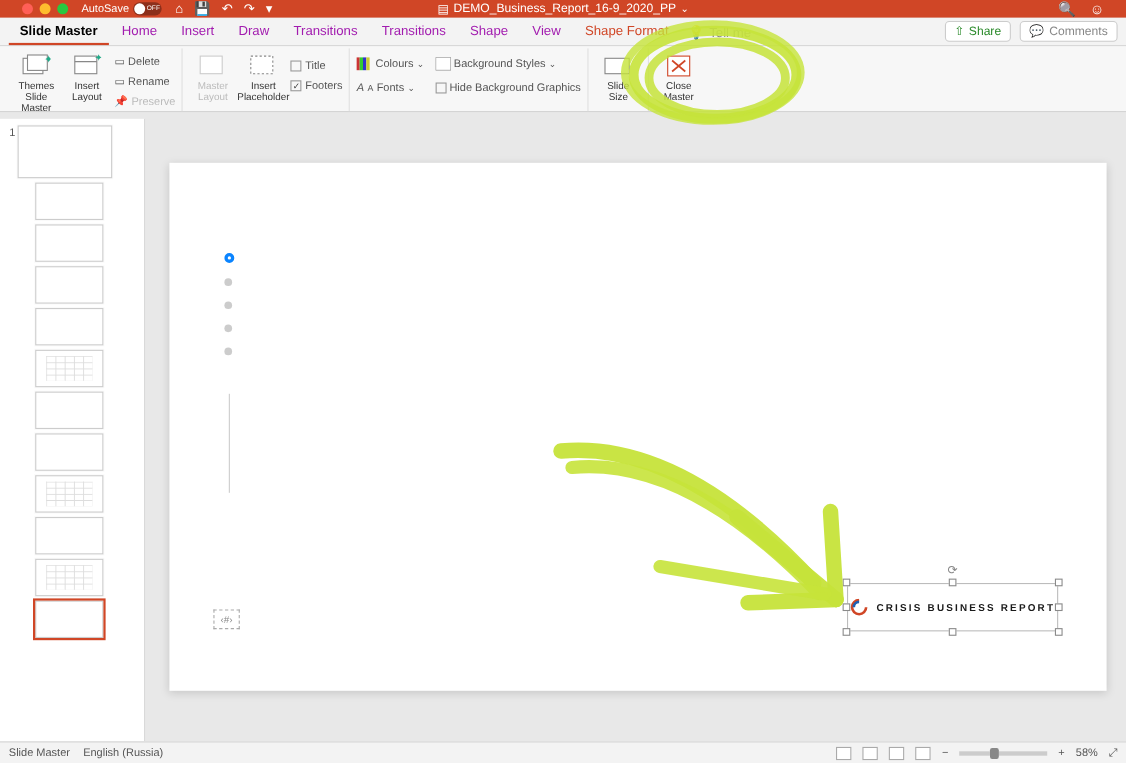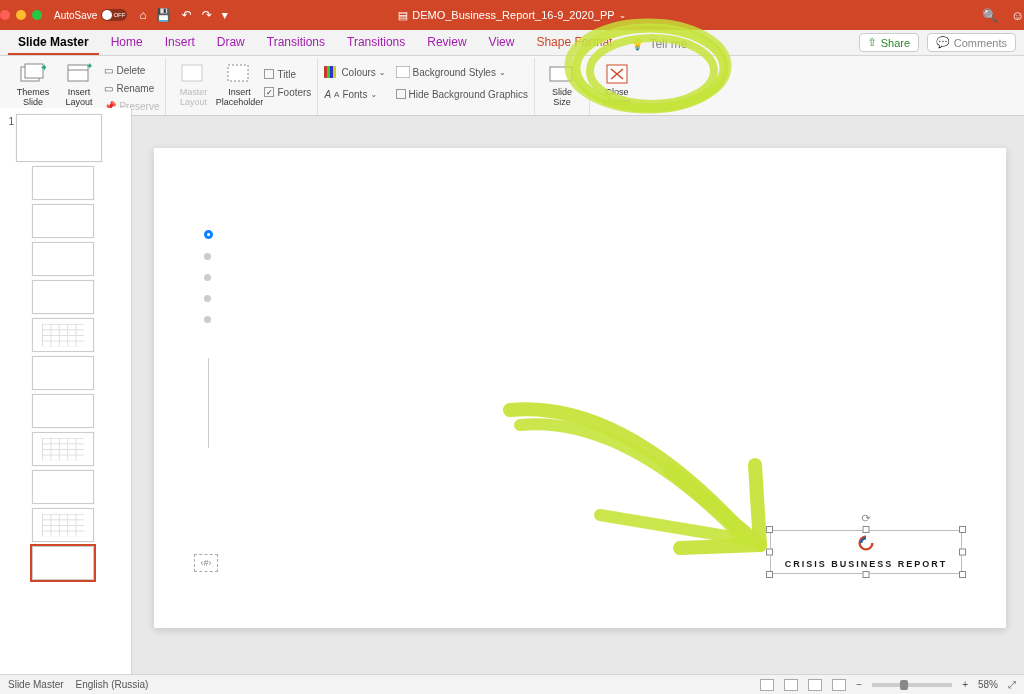--- a/index.html
+++ b/index.html
@@ -1,18 +1,18 @@
 <!DOCTYPE html>
 <html><head>
 <meta charset="utf-8">
 <style>
   * { box-sizing: border-box; margin:0; padding:0; font-family: -apple-system, "Helvetica Neue", Arial, sans-serif; }
   body { width:1024px; height:694px; background:#e8e8e8; overflow:hidden; position:relative; font-size:11px; color:#333; }
   
-  .titlebar { height:30px; background:#d04626; display:flex; align-items:center; padding:0 0; color:#fff; position:relative; }
+  .titlebar { height:16px; background:#d04626; display:flex; align-items:center; padding:0 20px; color:#fff; position:relative; }
   .traffic { display:flex; gap:6px; align-items:center; }
   .dot { width:10px; height:10px; border-radius:50%; }
   .dot.red{background:#ff5f57;} .dot.yel{background:#febc2e;} .dot.grn{background:#28c840;}
   .autosave { margin-left:12px; font-size:10px; display:flex; align-items:center; gap:4px;}
   .toggle { width:26px; height:12px; background:#8c2f1b; border-radius:6px; position:relative; display:inline-flex; align-items:center; font-size:6px; color:#fff; justify-content:flex-end; padding-right:2px;}
   .toggle::before{content:""; position:absolute; left:1px; top:1px; width:10px; height:10px; background:#fff; border-radius:50%;}
   .qat { display:flex; gap:10px; margin-left:12px; align-items:center;}
   .qat span{color:#fff; font-size:12px;}
   .doctitle { position:absolute; left:50%; transform:translateX(-50%); font-size:11px; display:flex; align-items:center; gap:4px;}
   .title-right { margin-left:auto; display:flex; gap:12px; font-size:13px;}
@@ -54,21 +54,21 @@
   .bullets .b.on { width:9px; height:9px; border:3px solid #0a84ff; background:#fff;}
   .vline { position:absolute; left:54px; top:210px; width:1px; height:90px; background:#ccc;}
   .pagenum { position:absolute; left:40px; bottom:56px; width:24px; height:18px; border:1px dashed #aaa; display:flex; align-items:center; justify-content:center; font-size:9px; color:#888;}
   .logo-sel { position:absolute; right:44px; bottom:54px; width:192px; height:44px; }
   .selbox { position:absolute; inset:0; border:1px solid #bcbcbc;}
   .handle { position:absolute; width:7px; height:7px; background:#fff; border:1px solid #8a8a8a;}
   .h-tl{left:-4px;top:-4px;} .h-tr{right:-4px;top:-4px;} .h-bl{left:-4px;bottom:-4px;} .h-br{right:-4px;bottom:-4px;}
   .h-tm{left:50%;top:-4px;transform:translateX(-50%);} .h-bm{left:50%;bottom:-4px;transform:translateX(-50%);}
   .h-ml{left:-4px;top:50%;transform:translateY(-50%);} .h-mr{right:-4px;top:50%;transform:translateY(-50%);}
   .rot { position:absolute; left:50%; top:-18px; transform:translateX(-50%); font-size:11px; color:#888;}
-  .logo-content{ position:absolute; inset:0; display:flex; align-items:center; justify-content:center; gap:8px;flex-direction:column;}
+  .logo-content{ position:absolute; inset:0; display:flex; align-items:center; justify-content:center; gap:8px;}
   .logomark{ width:16px; height:16px;}
   .logotext{ font-size:9px; letter-spacing:2px; font-weight:700; color:#1a1a1a;}
   
   .status { position:absolute; bottom:0; left:0; right:0; height:20px; background:#f3f3f3; border-top:1px solid #d5d5d5; display:flex; align-items:center; padding:0 8px; font-size:10px; color:#555; gap:12px;}
   .status .right{ margin-left:auto; display:flex; align-items:center; gap:10px;}
   .zoomslider{ width:80px; height:4px; background:#ccc; position:relative;}
   .zoomslider::after{content:"";position:absolute;left:28px;top:-3px;width:8px;height:10px;background:#888;border-radius:2px;}
   .viewbtn{ width:14px; height:12px; border:1px solid #aaa; background:#fff;}
   
   .annot { position:absolute; pointer-events:none; }
@@ -107,21 +107,21 @@
   </div>
 </div>
 
 <div class="tabs">
   <div class="tab active">Slide Master</div>
   <div class="tab">Home</div>
   <div class="tab">Insert</div>
   <div class="tab">Draw</div>
   <div class="tab">Transitions</div>
   <div class="tab">Transitions</div>
-  <div class="tab">Review</div>
+  <div class="tab">Shape</div>
   <div class="tab">View</div>
   <div class="tab colored">Shape Format</div>
   <div class="tellme">
     <span>💡</span>
     <span>Tell me</span>
   </div>
   <div class="tabs-right">
     <div class="pillbtn green">
       <span>⇧</span>
       <span>Share</span>

